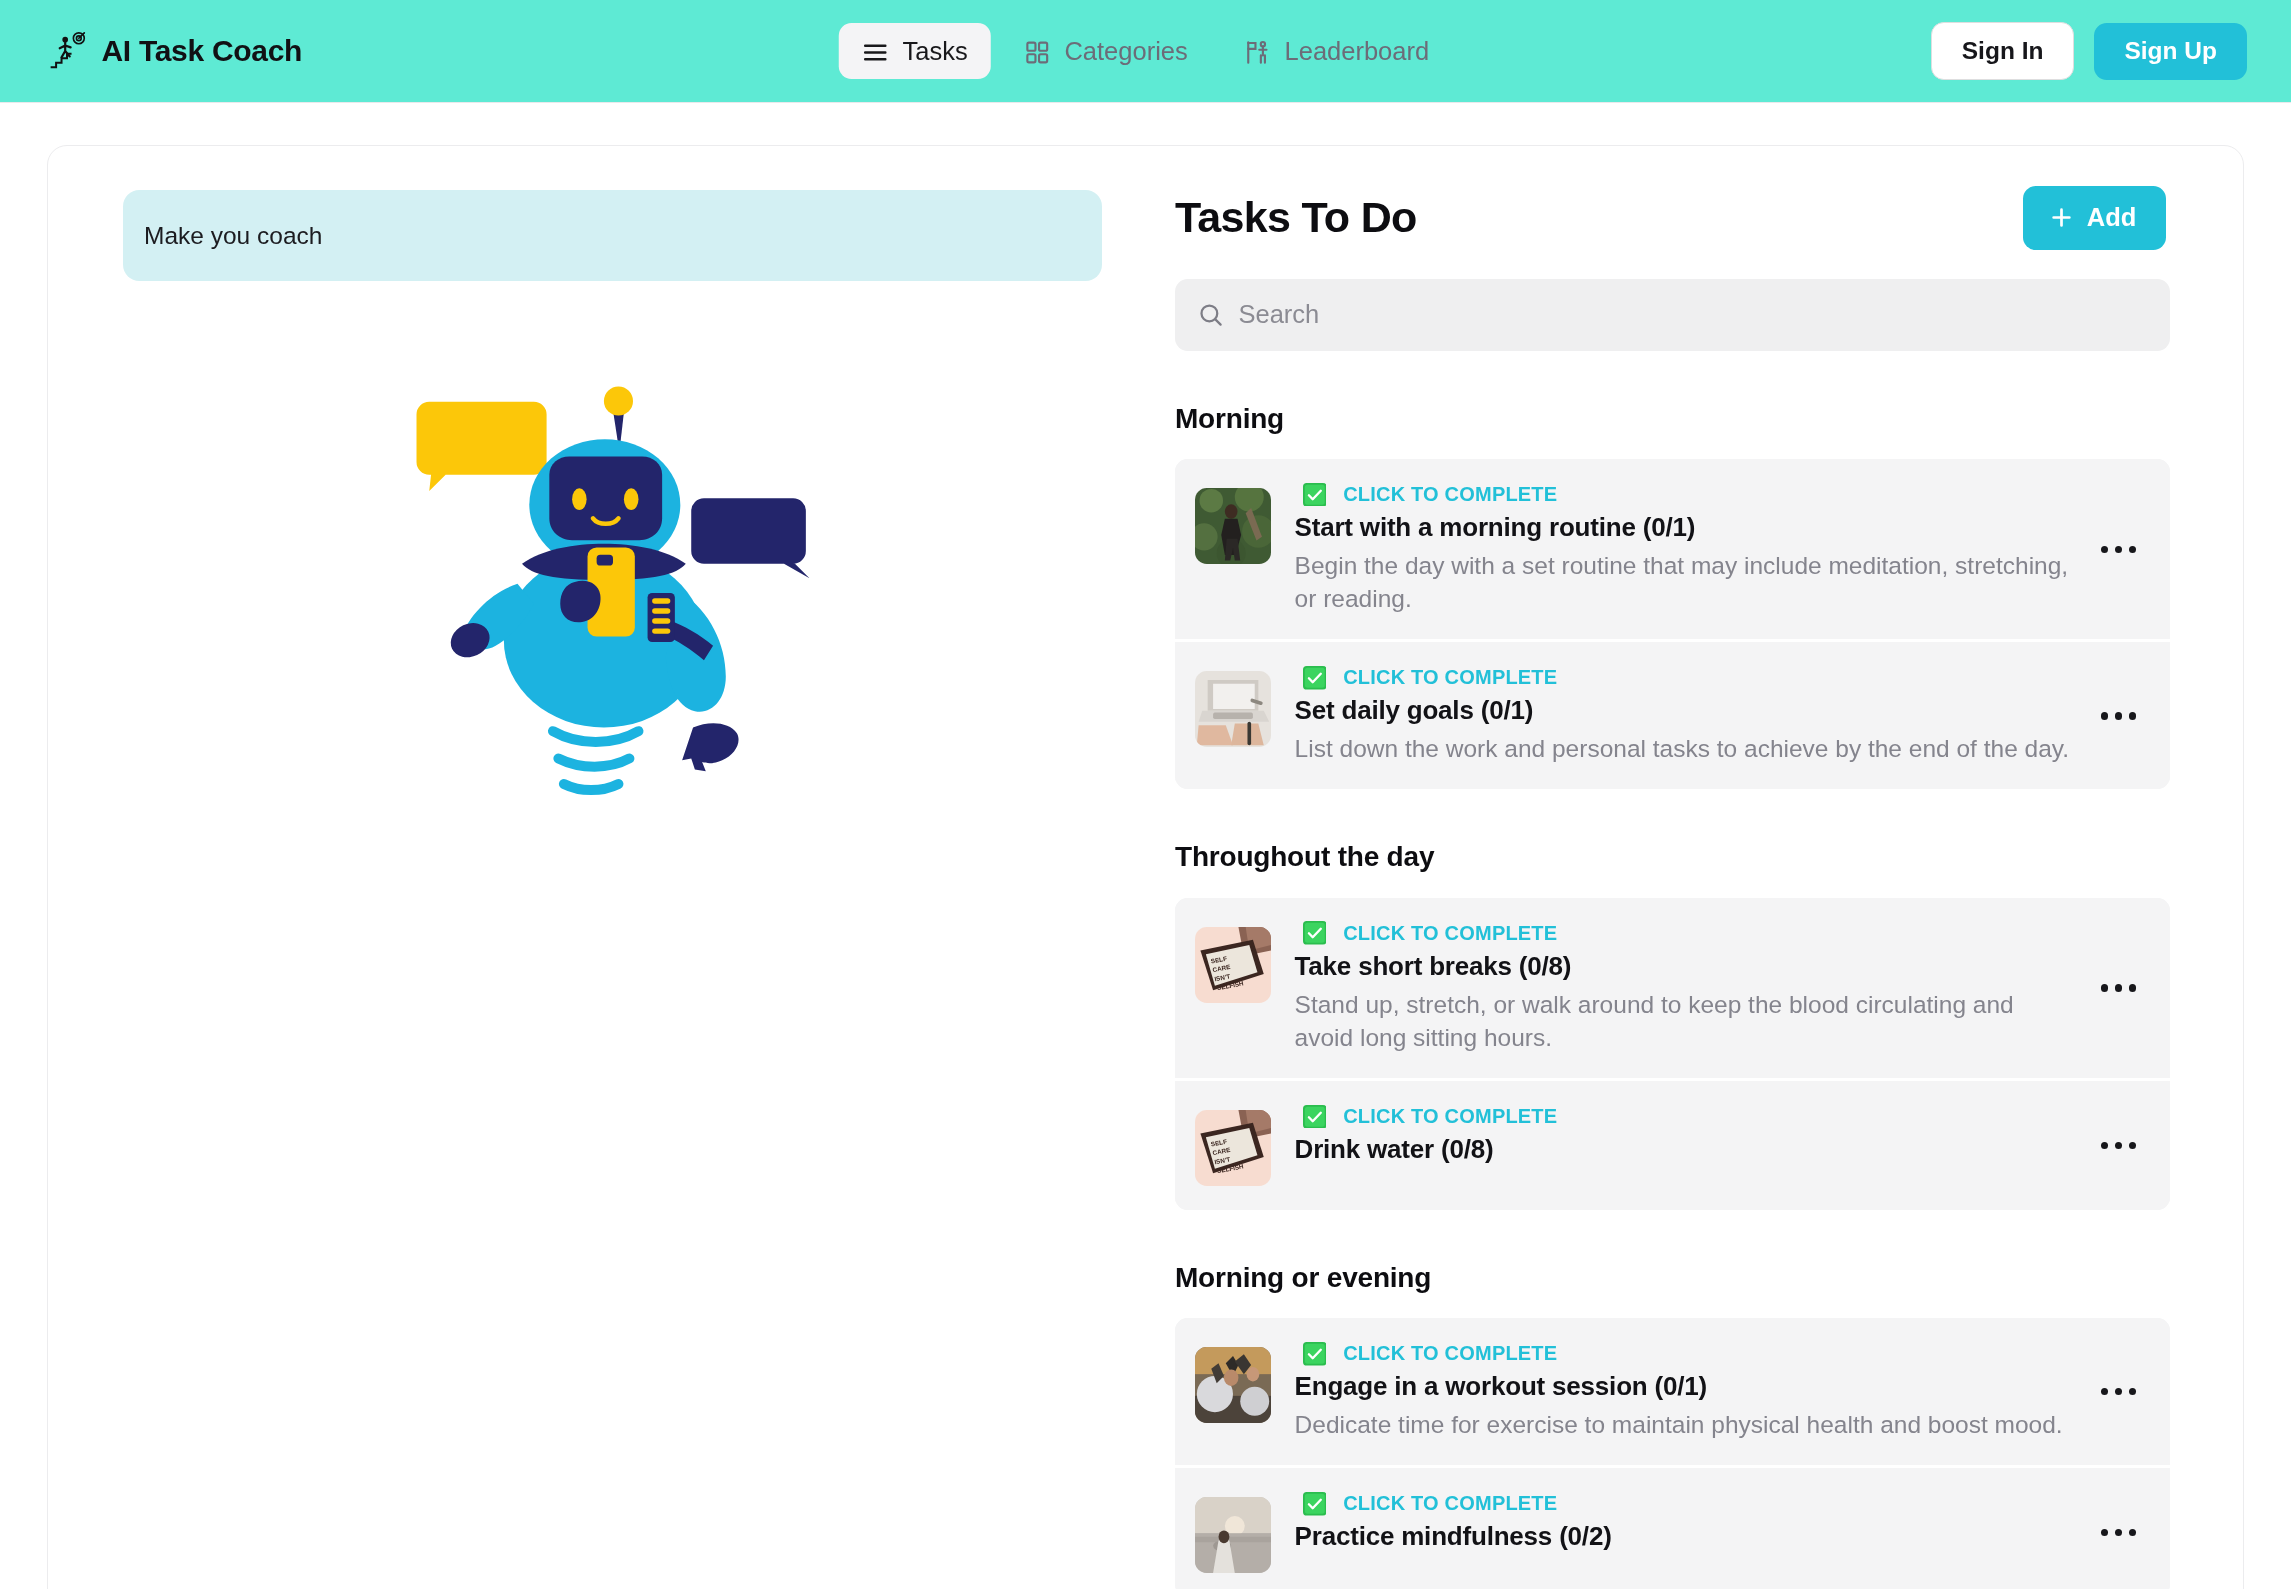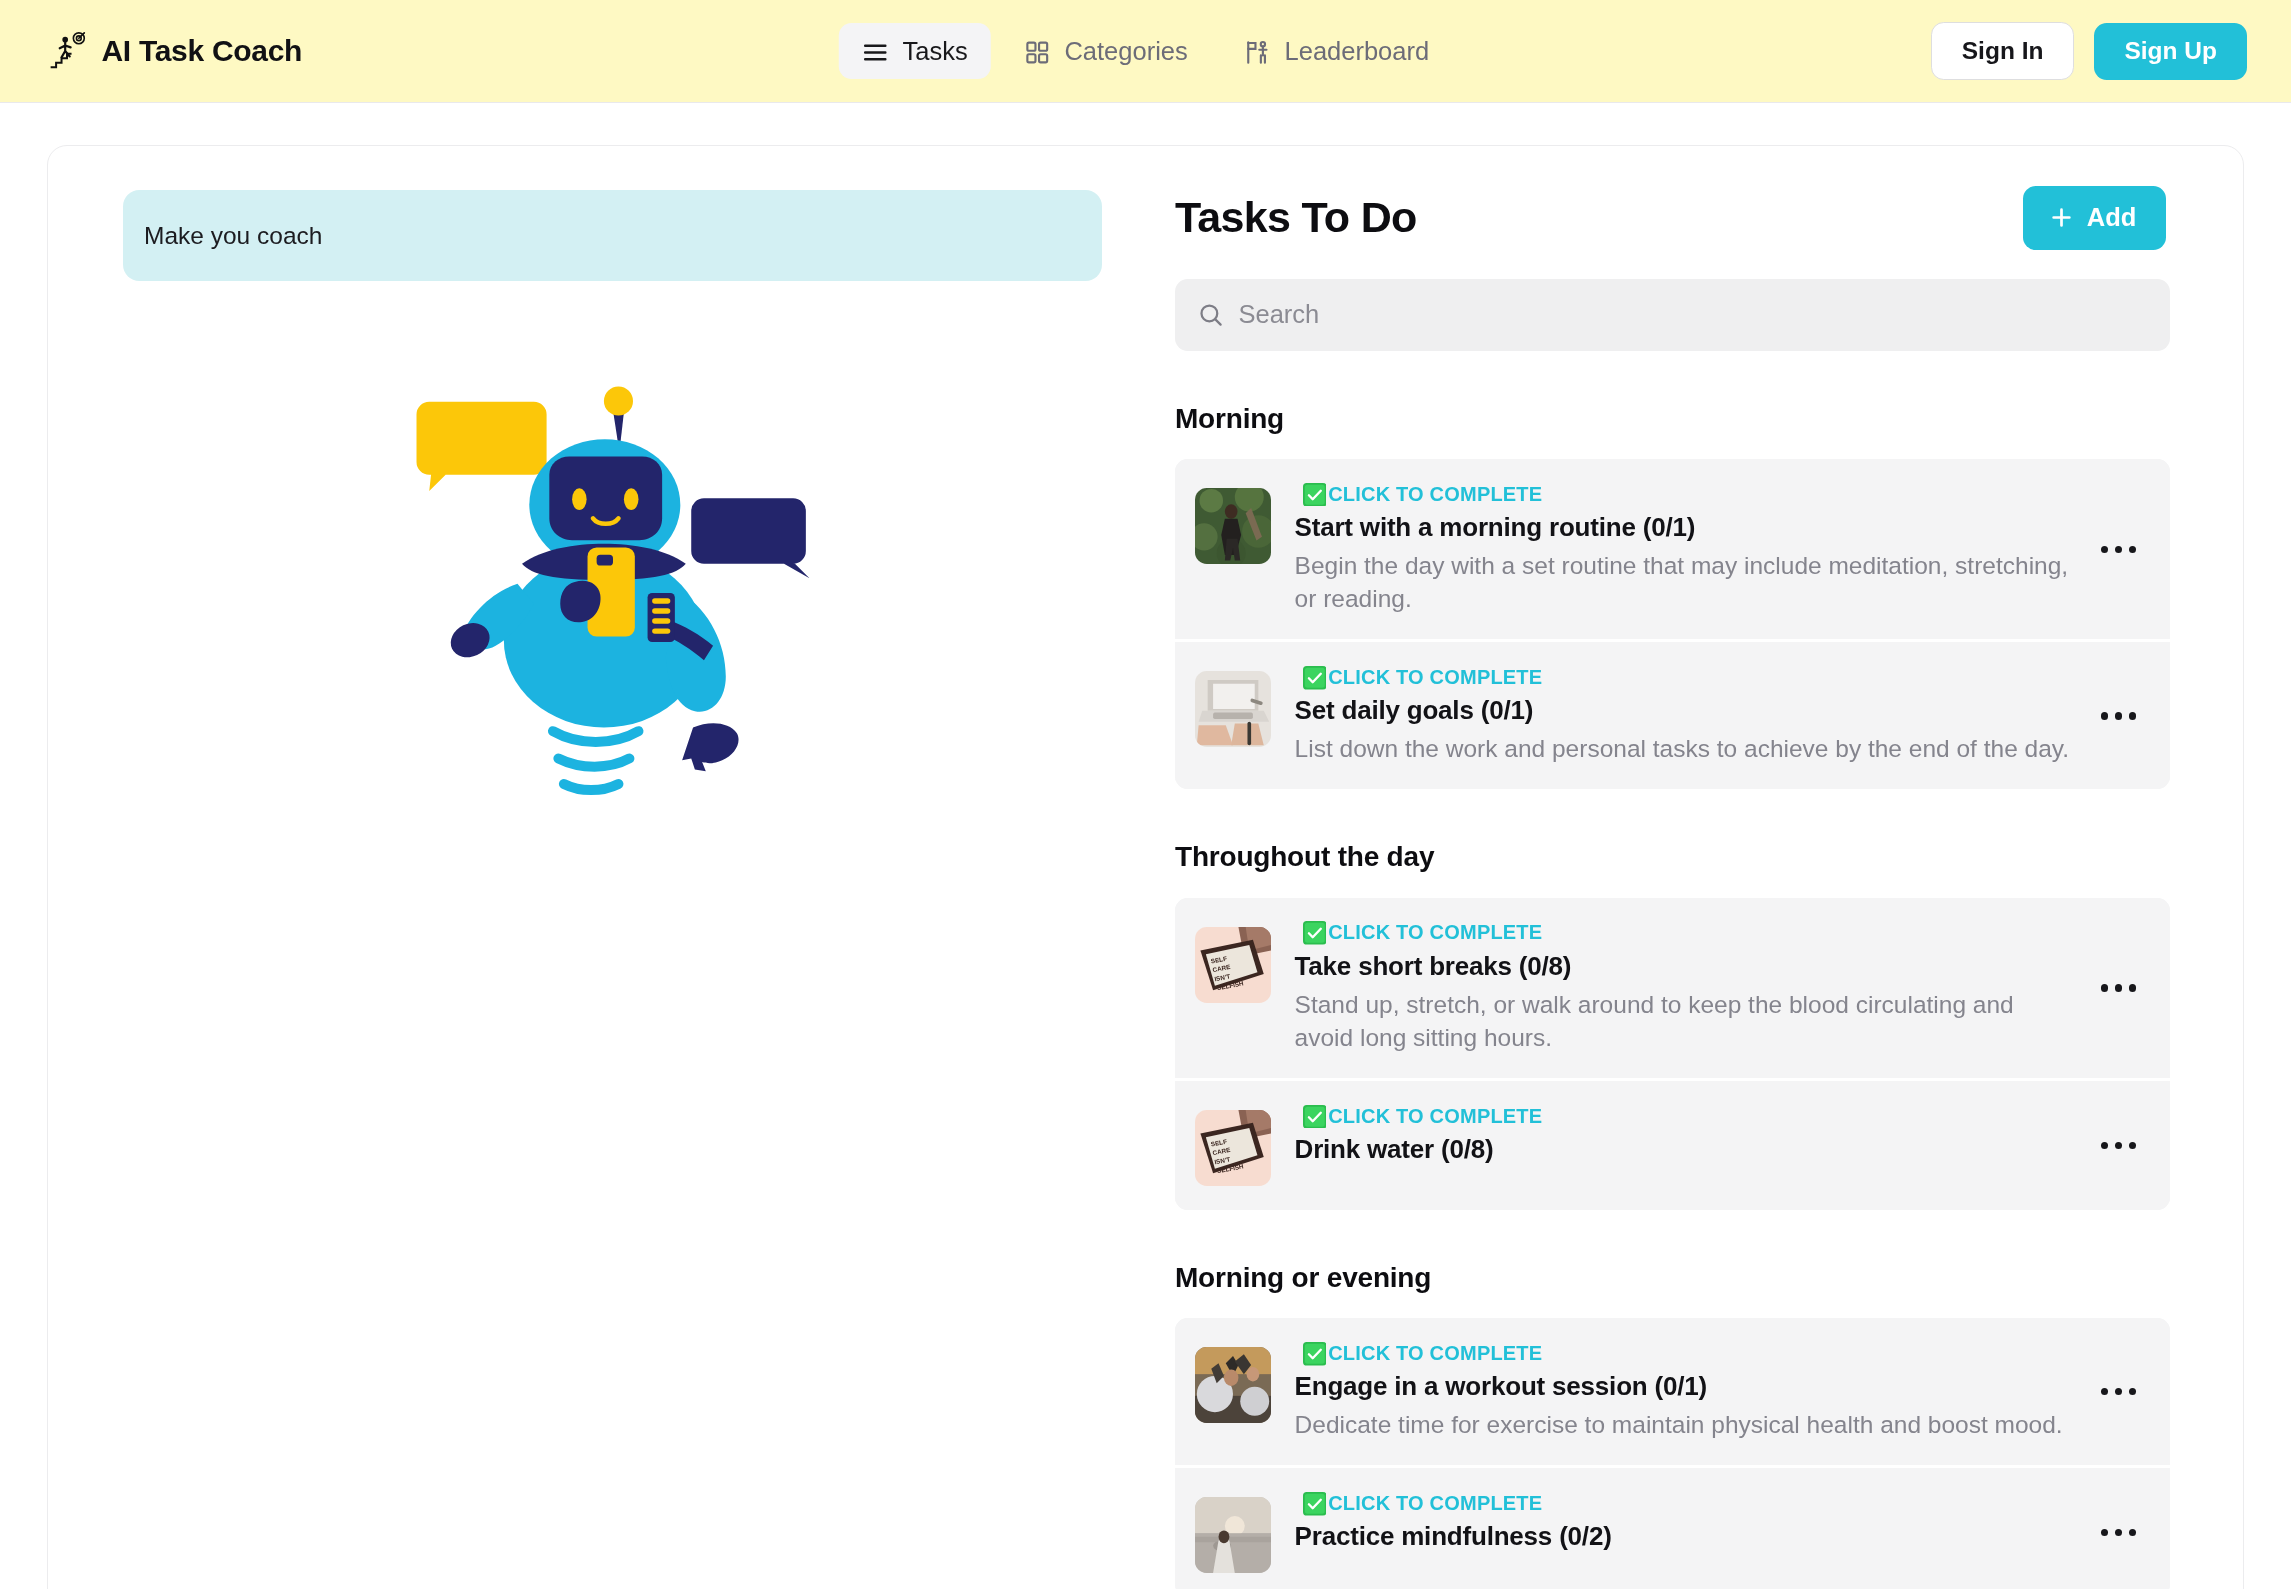--- a/index.html
+++ b/index.html
@@ -10,21 +10,21 @@
     overflow: hidden;
   }
 
   
   .topbar {
     height: 103px;
     border-bottom: 0.9px solid #e9e9ec;
     display: flex;
     align-items: center;
     padding: 0 44px 0 47px;
-    background: #fef9c3;
+    background: #5eead4;
     position: relative;
   }
   .brand { display: flex; align-items: center; gap: 14.5px; }
   .brand-logo { width: 40px; height: 40px; display: block; }
   .brand-name {
     font-size: 30px; font-weight: 700; color: #111114; letter-spacing: -0.3px;
   }
 
   .nav {
     position: absolute; left: 50%; transform: translateX(-50%);
@@ -127,21 +127,21 @@
     cursor: pointer;
   }
   .task-row + .task-row { border-top: 3.6px solid #ffffff; }
   .thumb {
     width: 76px; height: 76px; border-radius: 11.8px; flex: none;
     overflow: hidden; margin-top: 5.5px;
   }
   .thumb svg { width: 100%; height: 100%; display: block; }
   .task-body { flex: 1; min-width: 0; }
   .complete-line {
-    display: flex; gap: 2px; margin-bottom: 5.5px; padding-left: 8px;
+    display: flex; align-items: center; gap: 17px; margin-bottom: 5.5px; padding-left: 8px;
   }
   .check-badge {
     width: 23.6px; height: 23.6px; display: block; flex: none;
   }
   .complete-label {
     font-size: 20px; font-weight: 700; color: #22c0d8; letter-spacing: 0.2px;
   }
   .task-title {
     font-size: 26px; font-weight: 700; color: #121216; margin-bottom: 6.4px;
     letter-spacing: -0.2px;

